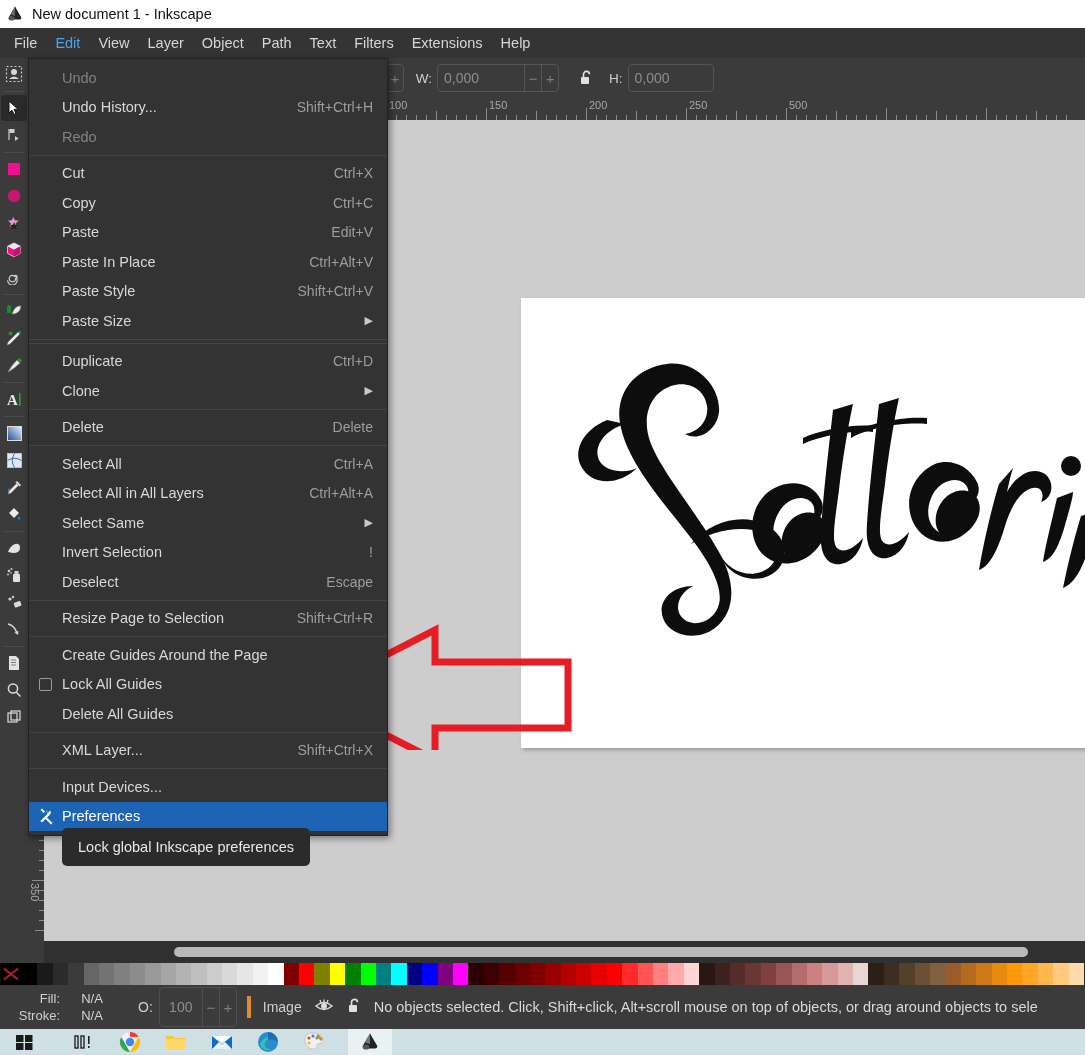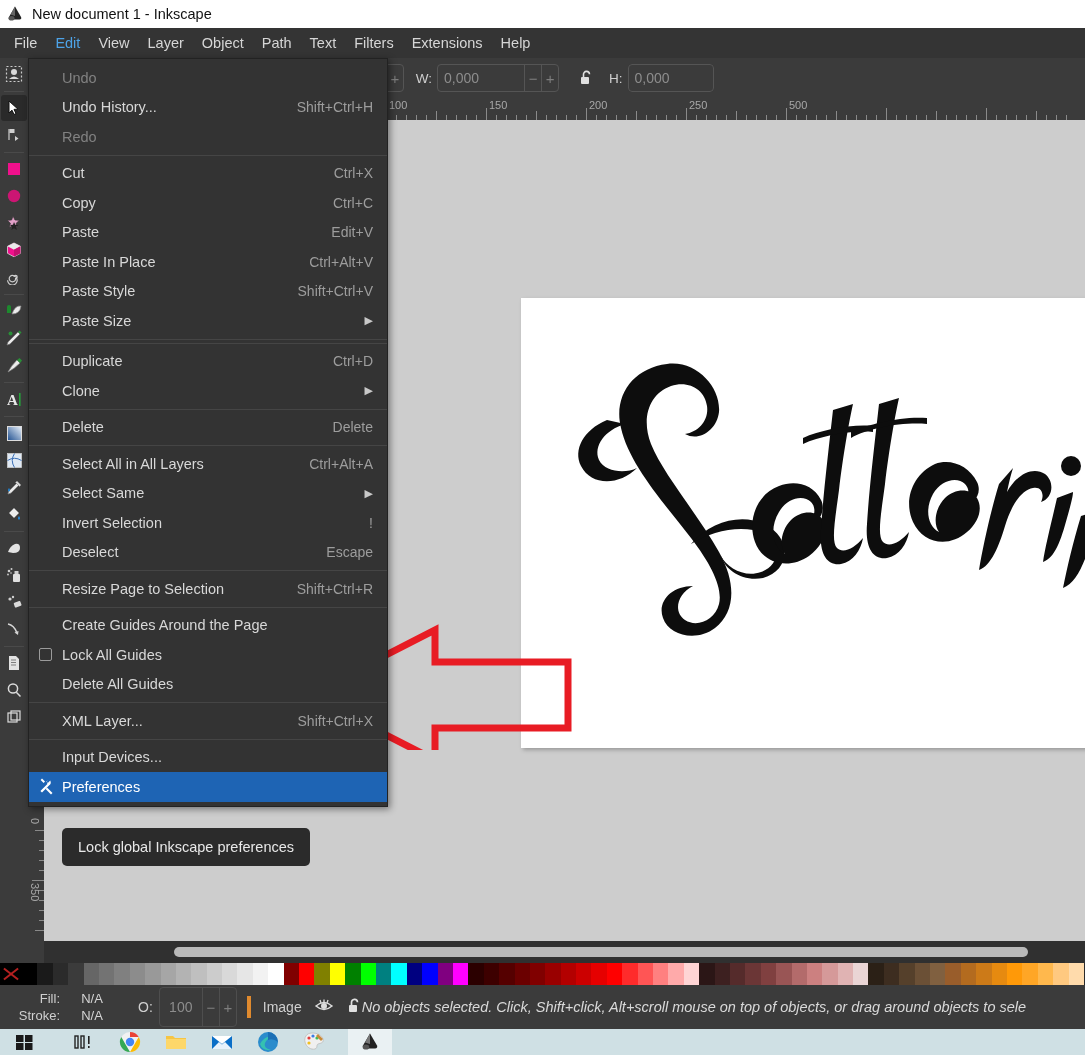--- a/index.html
+++ b/index.html
@@ -151,22 +151,22 @@
     color: #cfcfcf; font-size: 14px;
   }
   .fs-block { width: 50px; padding-left: 10px; }
   .fs-row { display: flex; font-size: 13px; line-height: 17px; }
   .fs-key { width: 50px; text-align: right; color: #cfcfcf; }
   .fs-val { width: 64px; text-align: center; color: #d4d4d4; }
   .opacity-grp { display: flex; align-items: center; gap: 6px; margin-left: 8px; }
   .layer-grp { display: flex; align-items: center; gap: 12px; margin-left: 10px; }
   .layer-bar { width: 4px; height: 22px; background: #e08a2e; }
   .status-msg {
-    color: #d9d9d9; font-size: 14.5px;
-    white-space: nowrap; overflow: hidden; font-style: italic;
+    margin-left: 12px; color: #d9d9d9; font-size: 14.5px;
+    white-space: nowrap; overflow: hidden;
   }
 
   
   .taskbar {
     position: absolute; left: 0; right: 0; bottom: 0; height: 26px;
     background: #cfe0e4; display: flex; align-items: center;
   }
   .tb-start { width: 48px; display: flex; align-items: center; justify-content: center; }
   .tb-search {
     width: 360px; height: 26px; background: #fff; display: flex;
@@ -855,20 +855,24 @@
           <span>Clone</span>
           <span class="sub">▶</span>
         </div>
         <div class="mi-sep"></div>
         <div class="mi">
           <span>Delete</span>
           <span class="accel">Delete</span>
         </div>
         <div class="mi-sep"></div>
         <div class="mi">
+          <span>Select All</span>
+          <span class="accel">Ctrl+A</span>
+        </div>
+        <div class="mi">
           <span>Select All in All Layers</span>
           <span class="accel">Ctrl+Alt+A</span>
         </div>
         <div class="mi">
           <span>Select Same</span>
           <span class="sub">▶</span>
         </div>
         <div class="mi">
           <span>Invert Selection</span>
           <span class="accel">!</span>

